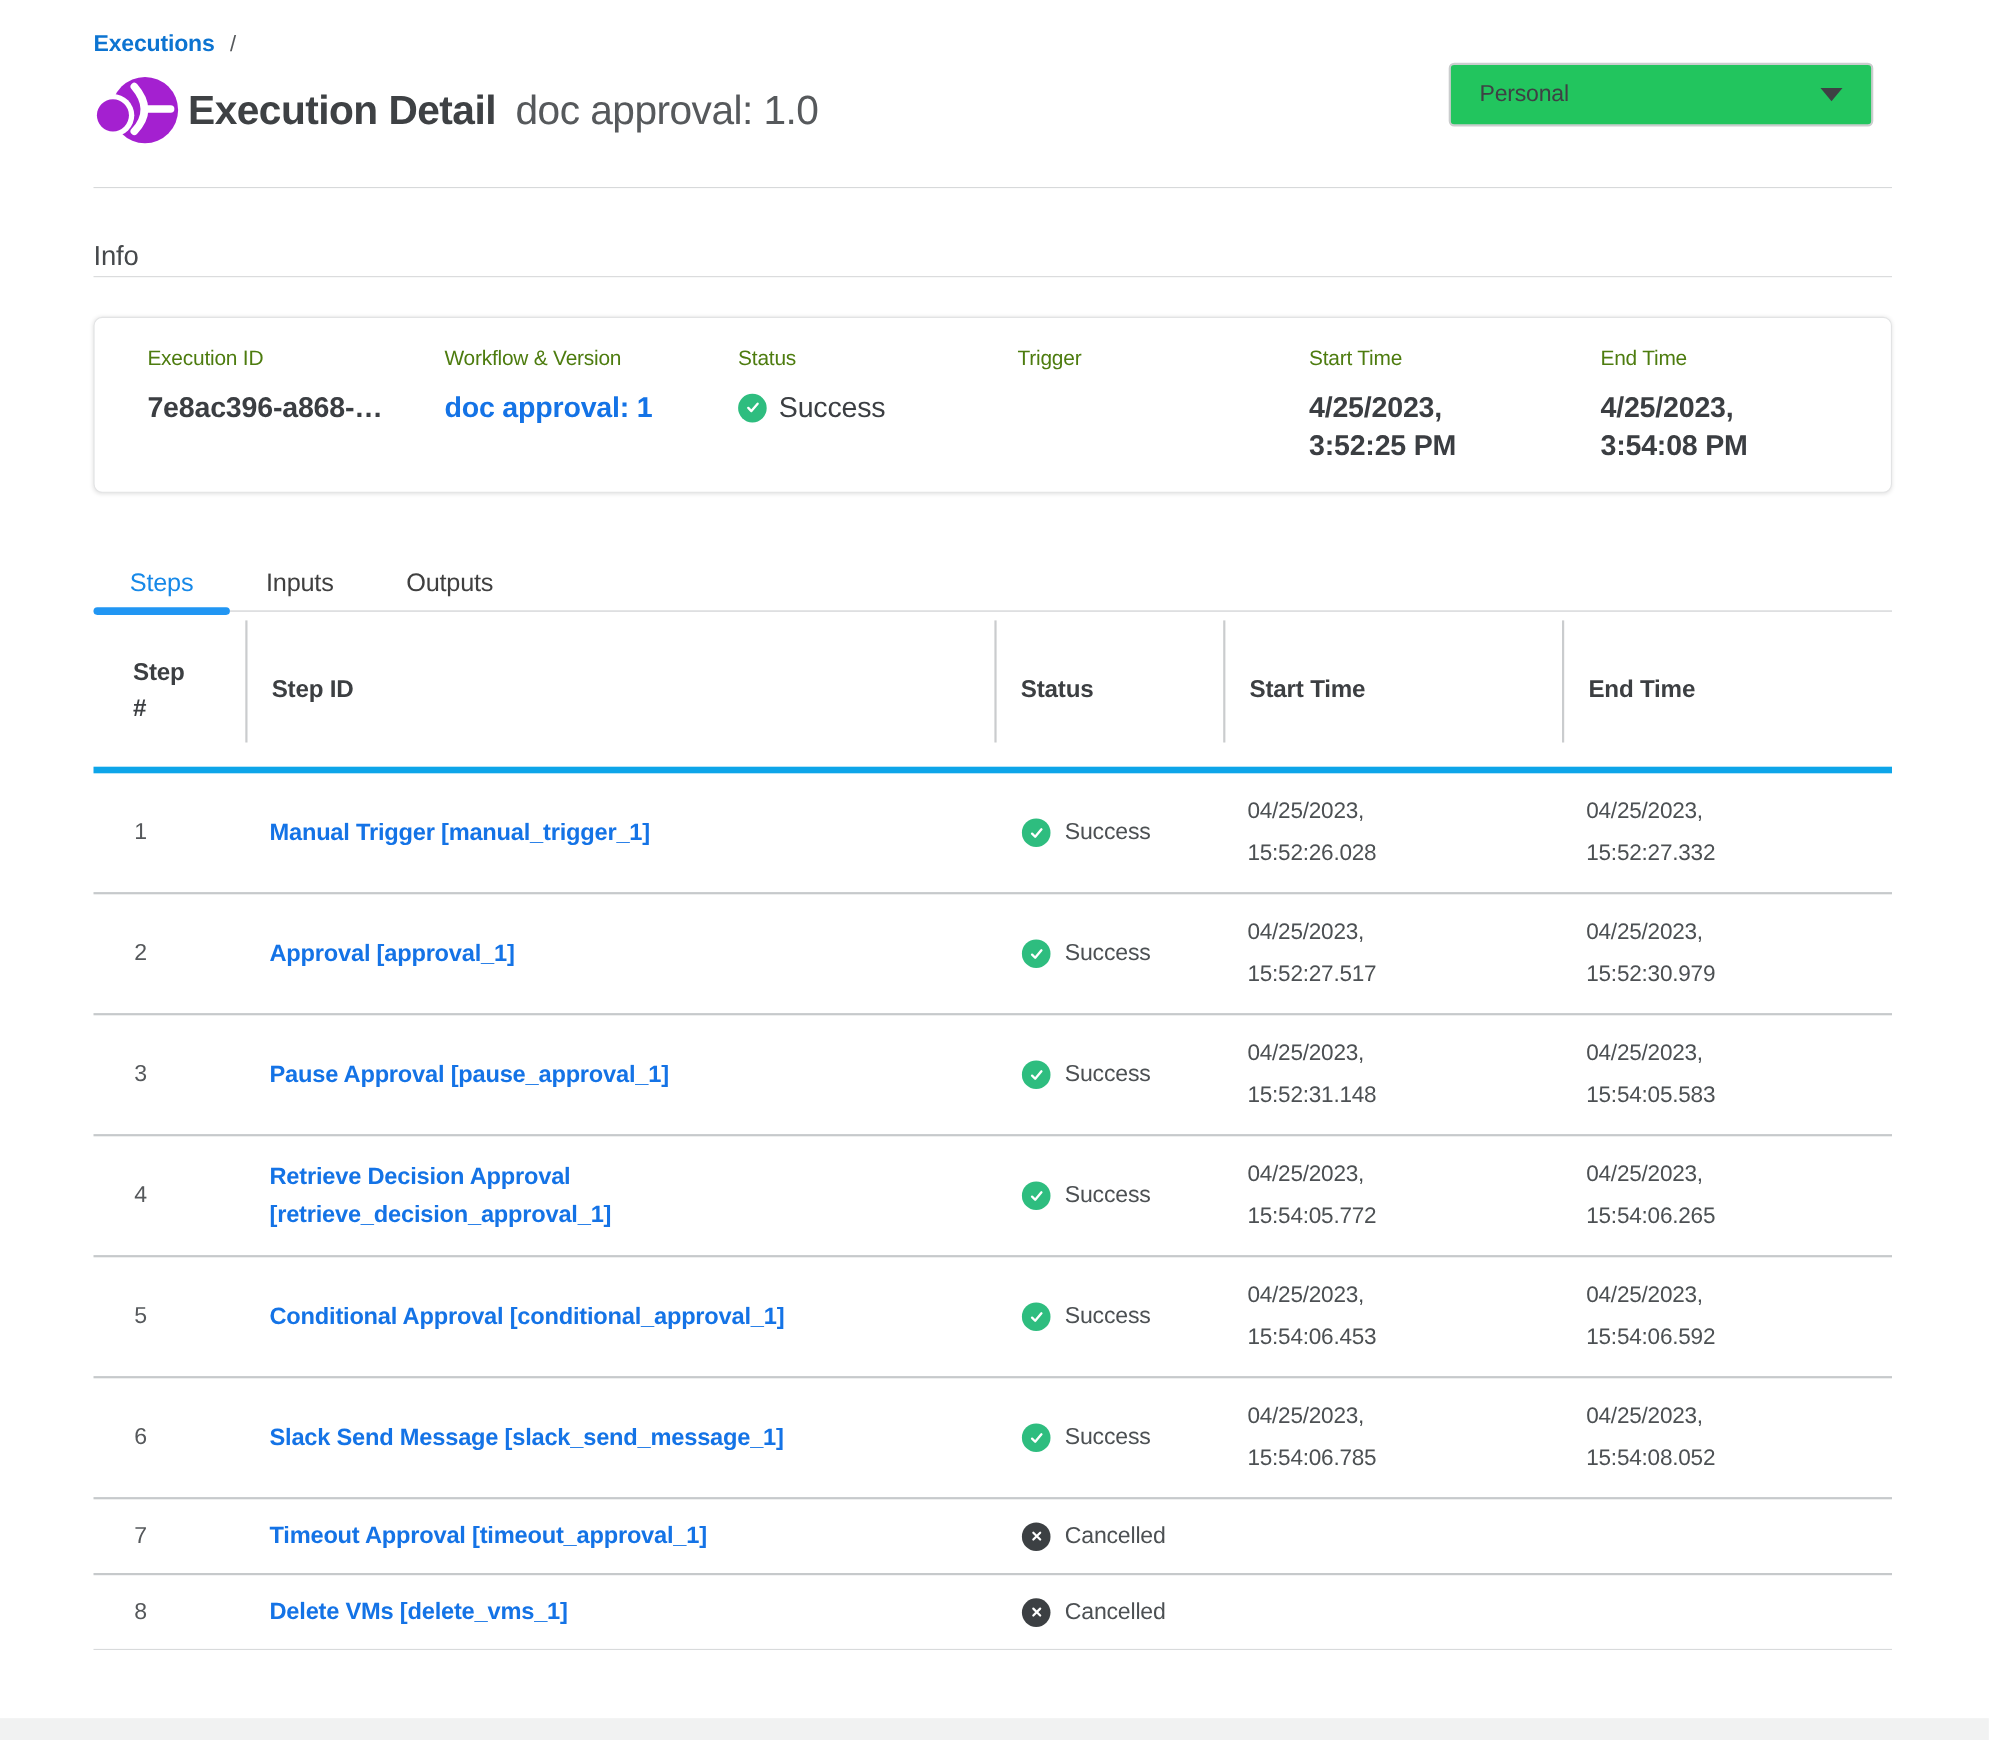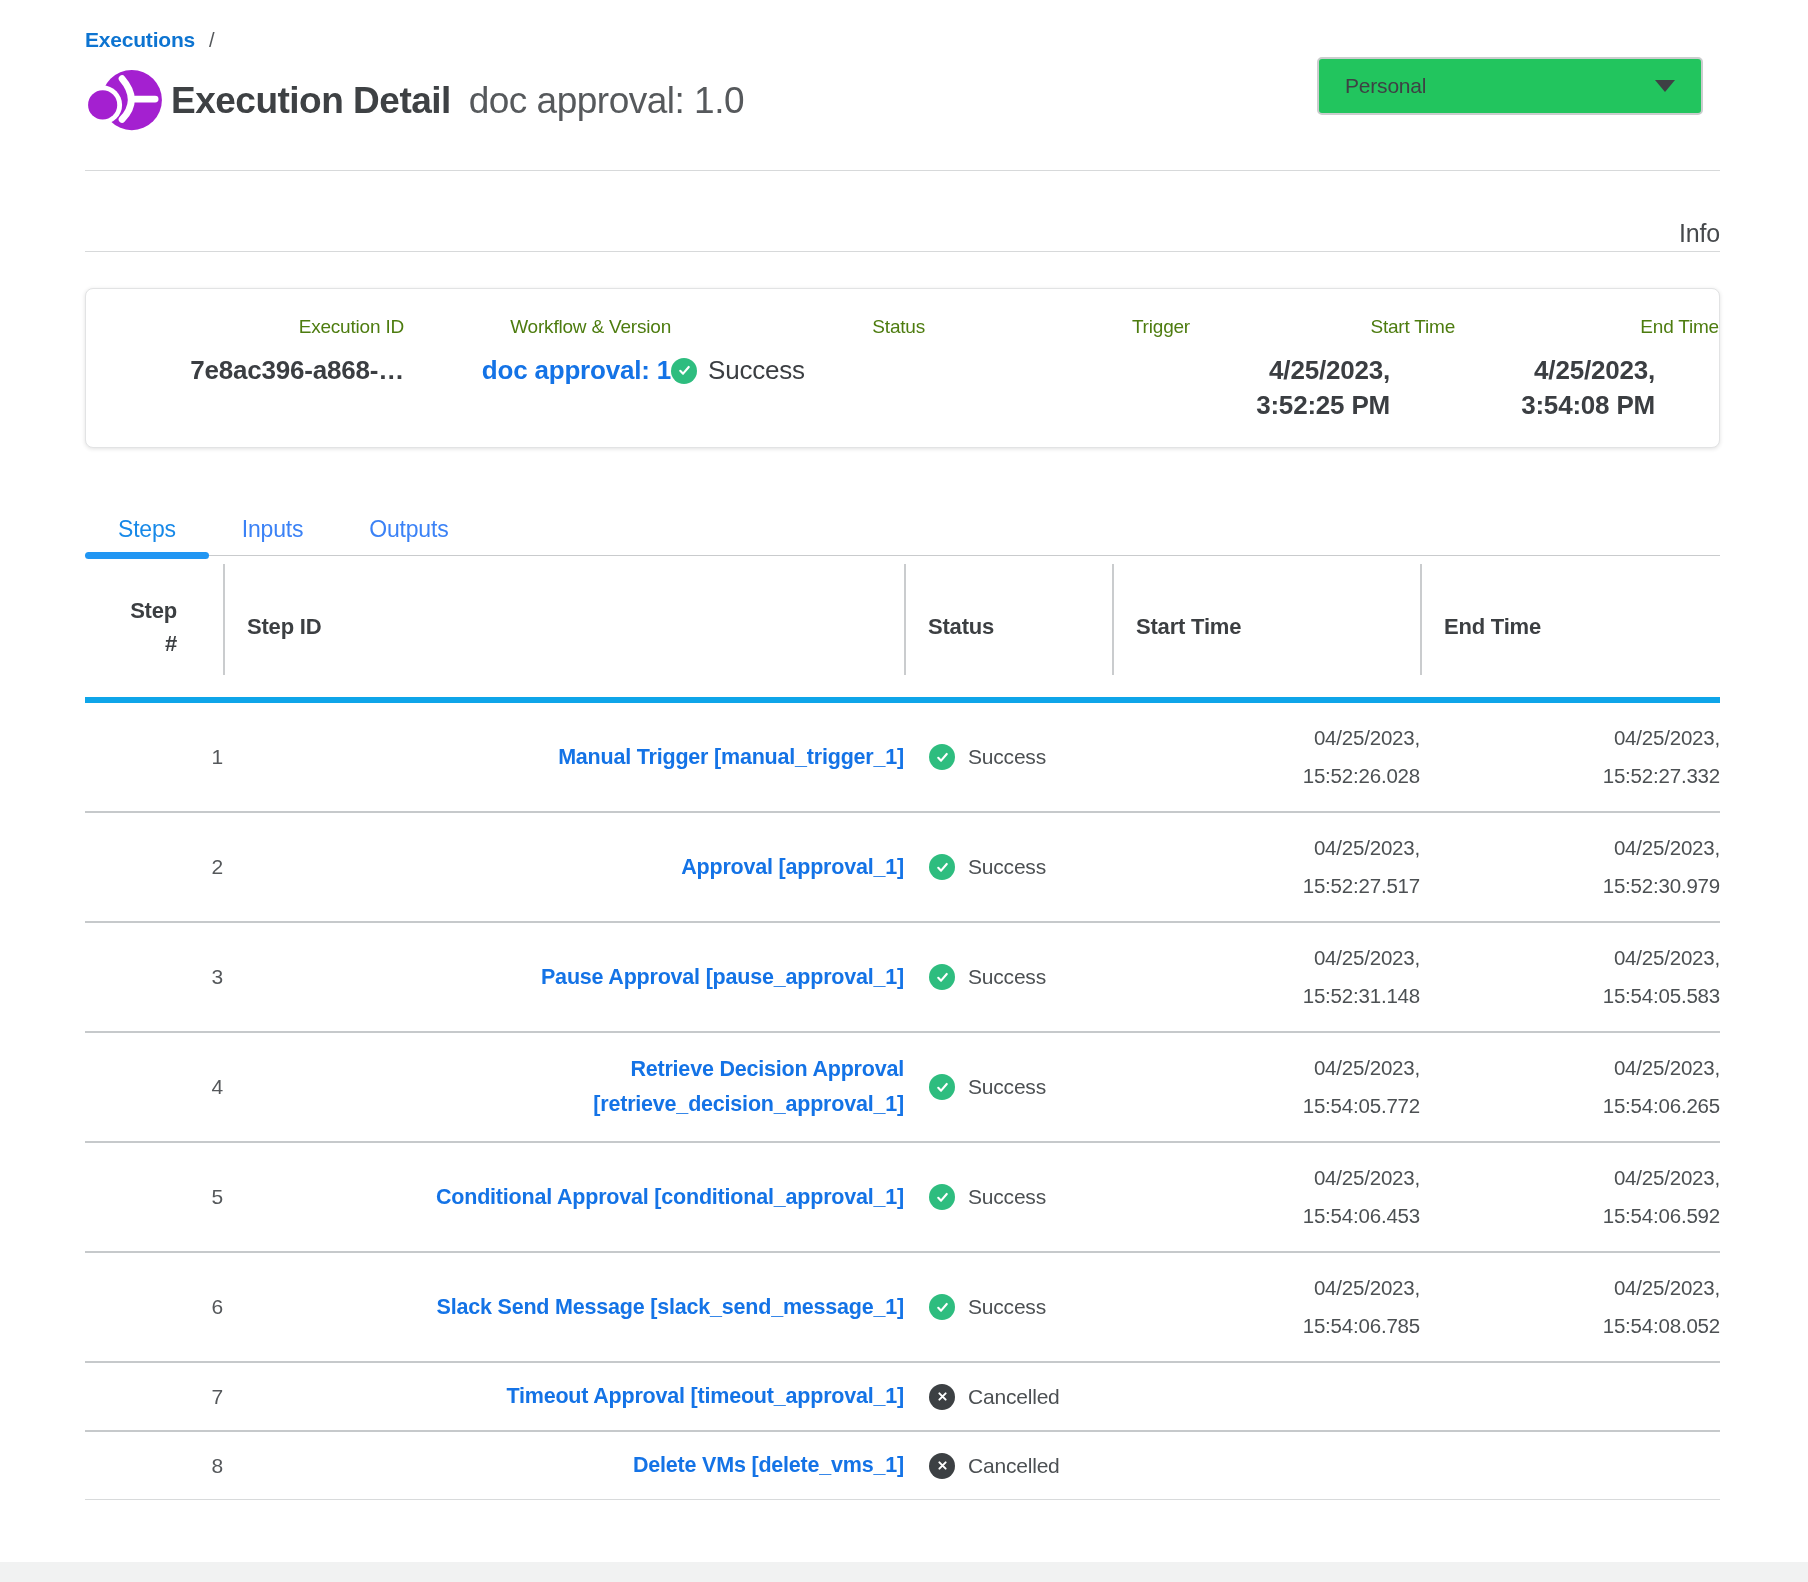--- a/index.html
+++ b/index.html
@@ -5,21 +5,21 @@
   * { box-sizing: border-box; margin: 0; padding: 0; }
   html,body { width: 1808px; height: 1582px; }
   body {
     font-family: "Liberation Sans", sans-serif;
     background: #ffffff;
     color: #3e4144;
     position: relative;
     overflow: hidden;
     letter-spacing: -0.2px;
   }
-  .content { position: relative; width: 1635px; margin-left: 85px; padding-top: 27px; text-align: right; }
+  .content { position: relative; width: 1635px; margin-left: 85px; padding-top: 27px; }
 
   
   .breadcrumb { height: 26px; display: flex; align-items: center; gap: 14px; }
   .breadcrumb a {
     color: var(--breadcrumb_blue, #0d74d1); font-size: 21px; font-weight: 600;
     text-decoration: none; cursor: pointer;
   }
   .breadcrumb .sep { color: #55585b; font-size: 20px; }
 
   
@@ -66,21 +66,21 @@
     display: inline-flex; align-items: center; justify-content: center;
   }
   .badge.green { background: var(--success_green, #2ebd7f); }
   .badge.dark  { background: var(--cancelled_gray, #3c4043); }
   .badge svg { display: block; }
 
   
   .tabs { margin-top: 56px; display: flex; border-bottom: 1px solid #c9cbcd; height: 52px; }
   .tab {
     padding: 0 33px; display: flex; align-items: center; font-size: 23px;
-    color: #3b82f6; cursor: pointer; position: relative; white-space: nowrap;
+    color: #404040; cursor: pointer; position: relative; white-space: nowrap;
   }
   .tab.active { color: var(--tab_active_blue, #1789e8); }
   .tab.active::after {
     content: ""; position: absolute; left: 0; right: 0; bottom: -4px; height: 7px;
     background: var(--tab_underline_blue, #2196f3); border-radius: 4px;
   }
 
   
   .grid5 { display: grid; grid-template-columns: 138px 681px 208px 308px 300px; }
   .thead { height: 147px; border-bottom: 6px solid #0ea5e9; }

